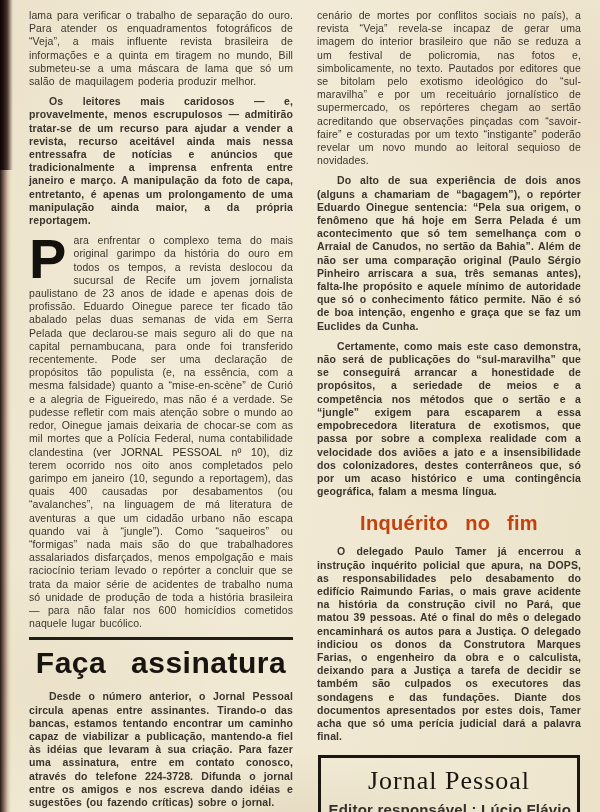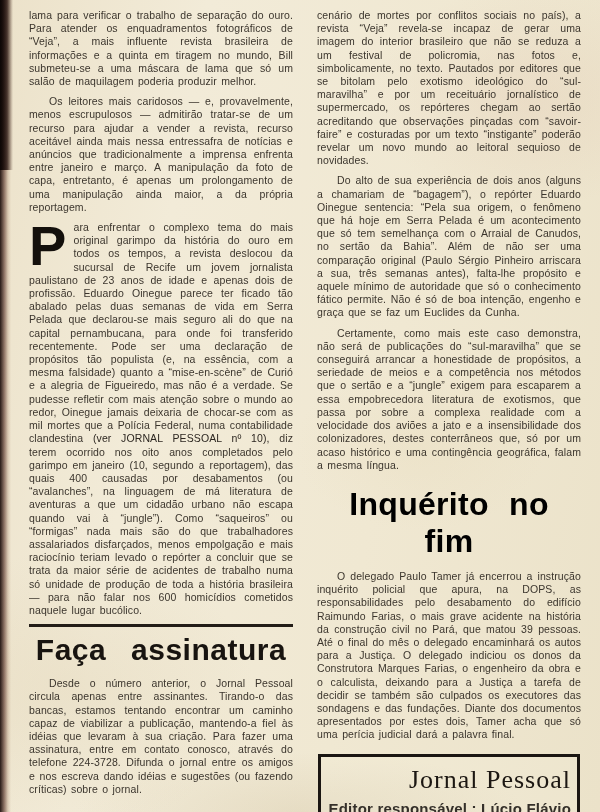--- a/index.html
+++ b/index.html
@@ -29,48 +29,48 @@
   .page{
     position:absolute;left:29px;top:9px;width:552px;z-index:2;
     display:flex;gap:24px;
   }
   .col{width:264px;}
   p.body-text{
     margin:0 0 7px 0;
     font-size:10.5px;line-height:13.2px;
     text-align:justify;word-spacing:1.4px;letter-spacing:0.1px;
   }
-  p.indent{text-indent:20px;}
+  p.indent{text-indent:20px;font-weight:bold;}
   .dropcap{
     float:left;
     font-size:56px;line-height:41px;font-weight:700;color:#14100c;
     margin:4px 7px 0 0;
   }
   .bold-ref{font-weight:400;color:#2c2620;}
   .rule{
     border:0;border-top:3px solid #231d17;margin:6px 0 4px 0;
   }
   h1.big-head{
     margin:6px 0 10px 0;text-align:center;
     font-size:30px;font-weight:700;color:#181410;
     word-spacing:16px;letter-spacing:0.5px;
   }
   h2.big-head2{
     margin:14px 0 10px 0;text-align:center;
-    font-size:32px;font-weight:700;color:#000000;
+    font-size:20px;font-weight:700;color:#c2410c;
     word-spacing:11px;letter-spacing:0.3px;
   }
   .masthead-box{
     margin:12px 1px 0 1px;
     border:3px solid #1b1612;
     padding:8px 6px 10px 6px;
     background:rgba(255,252,240,0.12);
   }
   .masthead-title{
-    text-align:right;margin:0 0 6px 0;
+    text-align:center;margin:0 0 6px 0;
     font-family:"Liberation Serif","DejaVu Serif",serif;
     font-size:26px;font-weight:500;color:#1c1712;letter-spacing:1px;
   }
   .masthead-line{
     text-align:right;
     font-size:15px;font-weight:700;line-height:15px;color:#35302a;
     letter-spacing:0.2px;
   }
 </style>
 </head>

